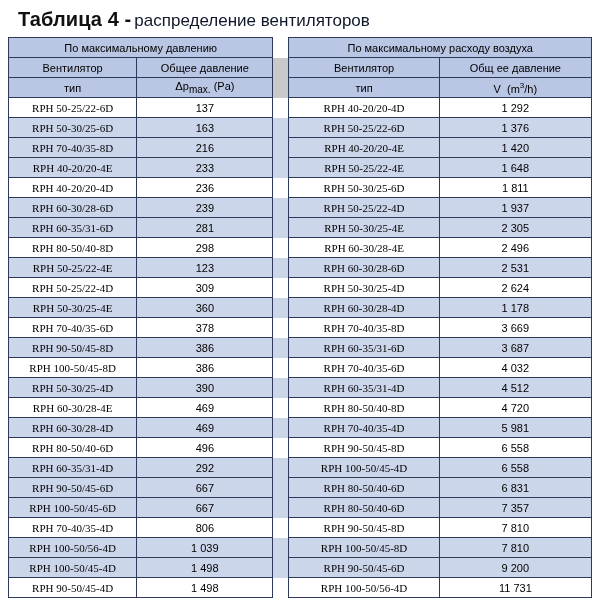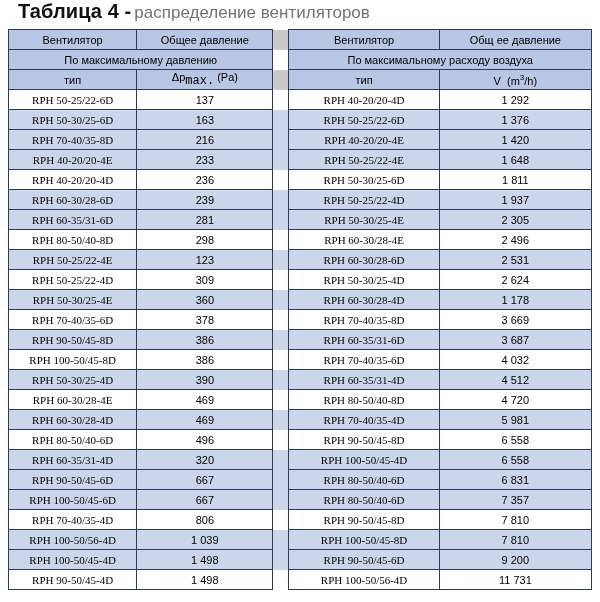--- a/index.html
+++ b/index.html
@@ -13,34 +13,34 @@
     font-family: "Liberation Sans", sans-serif;
     overflow: hidden;
   }
   .page {
     width: 600px;
     height: 602px;
     position: relative;
     box-sizing: border-box;
   }
   .title-row {
-    padding: 0 0 6px 18px;
+    padding: 8px 0 6px 18px;
     display: flex;
     align-items: baseline;
     white-space: nowrap;
   }
   .title-strong {
     font-size: 20px;
     font-weight: bold;
     color: #111111;
     letter-spacing: 0.1px;
   }
   .title-rest {
     font-size: 17px;
-    color: #737373;
+    color: #0f172a;
     margin-left: 3px;
   }
   table.main {
     border-collapse: collapse;
     width: 584px;
     margin: 0 auto;
     table-layout: fixed;
   }
   table.main td, table.main th {
     border: 1px solid #2d3a5a;
@@ -77,21 +77,21 @@
     background: #c9c9c9;
     border-left: 1px solid #2d3a5a;
     border-right: 1px solid #2d3a5a;
     border-top: none;
     border-bottom: none;
   }
   .row-a td { background: #ffffff; }
   .row-b td { background: #ccd6ea; }
   .col-model { width: 128px; text-align: left; padding-left: 7px; font-family: Liberation Serif, serif; }
   .col-val { width: 136px; }
-  .sub { font-size: 12px; vertical-align: sub; font-family: Liberation Mono, monospace; }
+  .sub { font-size: 10px; vertical-align: sub; }
   .sup { font-size: 8px; vertical-align: super; }
   .delta { font-family: "DejaVu Sans", sans-serif; }
 </style>
 </head>
 <body>
 
 <div class="page">
 
   <div class="title-row">
     <span class="title-strong">Таблица 4 -</span>
@@ -101,30 +101,30 @@
   <table class="main">
     <colgroup>
       <col style="width:128px">
       <col style="width:136px">
       <col style="width:16px">
       <col style="width:150px">
       <col style="width:152px">
     </colgroup>
     <thead>
       <tr>
+        <th class="grp-head" colspan="2">По максимальному давлению</th>
+        <th class="gap"></th>
+        <th class="grp-head" colspan="2">По максимальному расходу воздуха</th>
+      </tr>
+      <tr>
         <th class="sub-head">Вентилятор</th>
         <th class="sub-head">Общее давление</th>
         <th class="gap gap-fill"></th>
         <th class="sub-head">Вентилятор</th>
         <th class="sub-head">Общ ее давление</th>
-      </tr>
-      <tr>
-        <th class="grp-head" colspan="2">По максимальному давлению</th>
-        <th class="gap"></th>
-        <th class="grp-head" colspan="2">По максимальному расходу воздуха</th>
       </tr>
       <tr>
         <th class="sub-head2">тип</th>
         <th class="sub-head2">
           <span class="delta">Δ</span><span>p</span><span class="sub">max.</span> <span>(Pa)</span>
         </th>
         <th class="gap gap-fill"></th>
         <th class="sub-head2">тип</th>
         <th class="sub-head2">
           <span>V</span>&nbsp;&nbsp;<span>(m</span><span class="sup">3</span><span>/h)</span>
@@ -253,21 +253,21 @@
       </tr>
       <tr class="row-a">
         <td class="col-model">RPH 80-50/40-6D</td>
         <td class="col-val">496</td>
         <td class="gap gap-fill"></td>
         <td class="col-model">RPH 90-50/45-8D</td>
         <td class="col-val">6 558</td>
       </tr>
       <tr class="row-b">
         <td class="col-model">RPH 60-35/31-4D</td>
-        <td class="col-val">320</td>
+        <td class="col-val">292</td>
         <td class="gap gap-fill"></td>
         <td class="col-model">RPH 100-50/45-4D</td>
         <td class="col-val">6 558</td>
       </tr>
       <tr class="row-b">
         <td class="col-model">RPH 90-50/45-6D</td>
         <td class="col-val">667</td>
         <td class="gap gap-fill"></td>
         <td class="col-model">RPH 80-50/40-6D</td>
         <td class="col-val">6 831</td>

